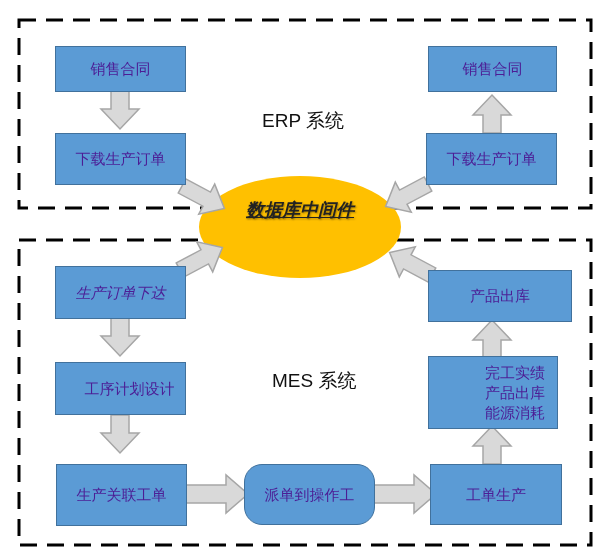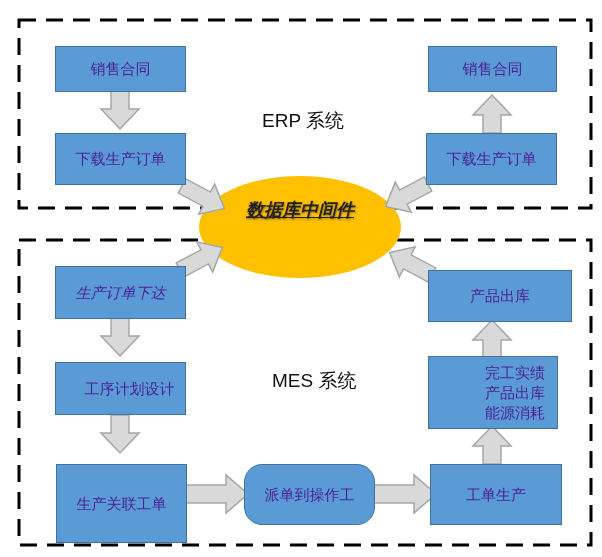--- a/index.html
+++ b/index.html
@@ -75,21 +75,21 @@
 <div class="box" style="left:55px;top:133px;width:131px;height:52px;">下载生产订单</div>
 <div class="box" style="left:428px;top:46px;width:129px;height:46px;">销售合同</div>
 <div class="box" style="left:426px;top:133px;width:131px;height:52px;">下载生产订单</div>
 
 <div class="label" style="left:262px;top:108px;text-align:right;">ERP 系统</div>
 
 <div class="mw" style="left:200px;top:198px;text-decoration:underline;">数据库中间件</div>
 
 <div class="box" style="left:55px;top:266px;width:131px;height:53px;font-style:italic;">生产订单下达</div>
 <div class="box" style="left:55px;top:362px;width:131px;height:53px;padding-left:18px;">工序计划设计</div>
-<div class="box" style="left:56px;top:464px;width:131px;height:79px;">生产关联工单</div>
+<div class="box" style="left:56px;top:464px;width:131px;height:62px;">生产关联工单</div>
 <div class="box" style="left:244px;top:464px;width:131px;height:61px;border-radius:18px;">派单到操作工</div>
 <div class="box" style="left:430px;top:464px;width:132px;height:61px;">工单生产</div>
 <div class="box" style="left:428px;top:356px;width:130px;height:73px;flex-direction:column;padding-left:44px;">
   <span>完工实绩</span>
   <span>产品出库</span>
   <span>能源消耗</span>
 </div>
 <div class="box" style="left:428px;top:270px;width:144px;height:52px;">产品出库</div>
 
 <div class="label" style="left:272px;top:368px;">MES 系统</div>

